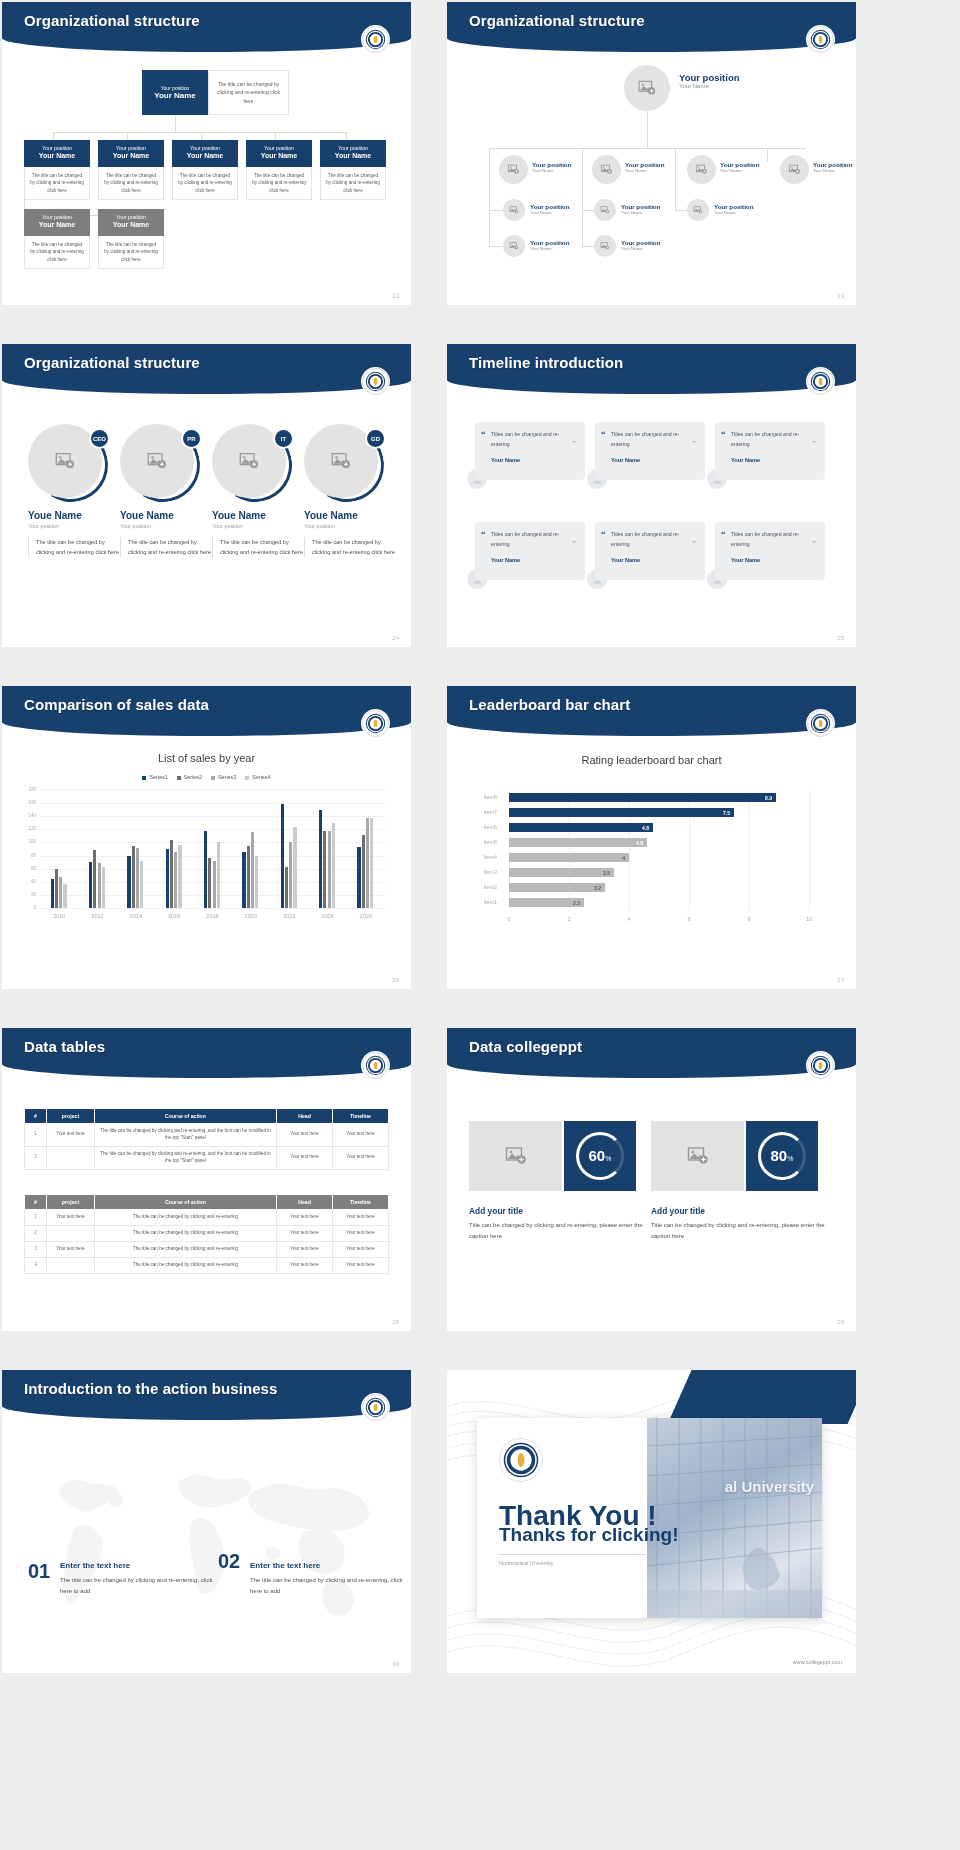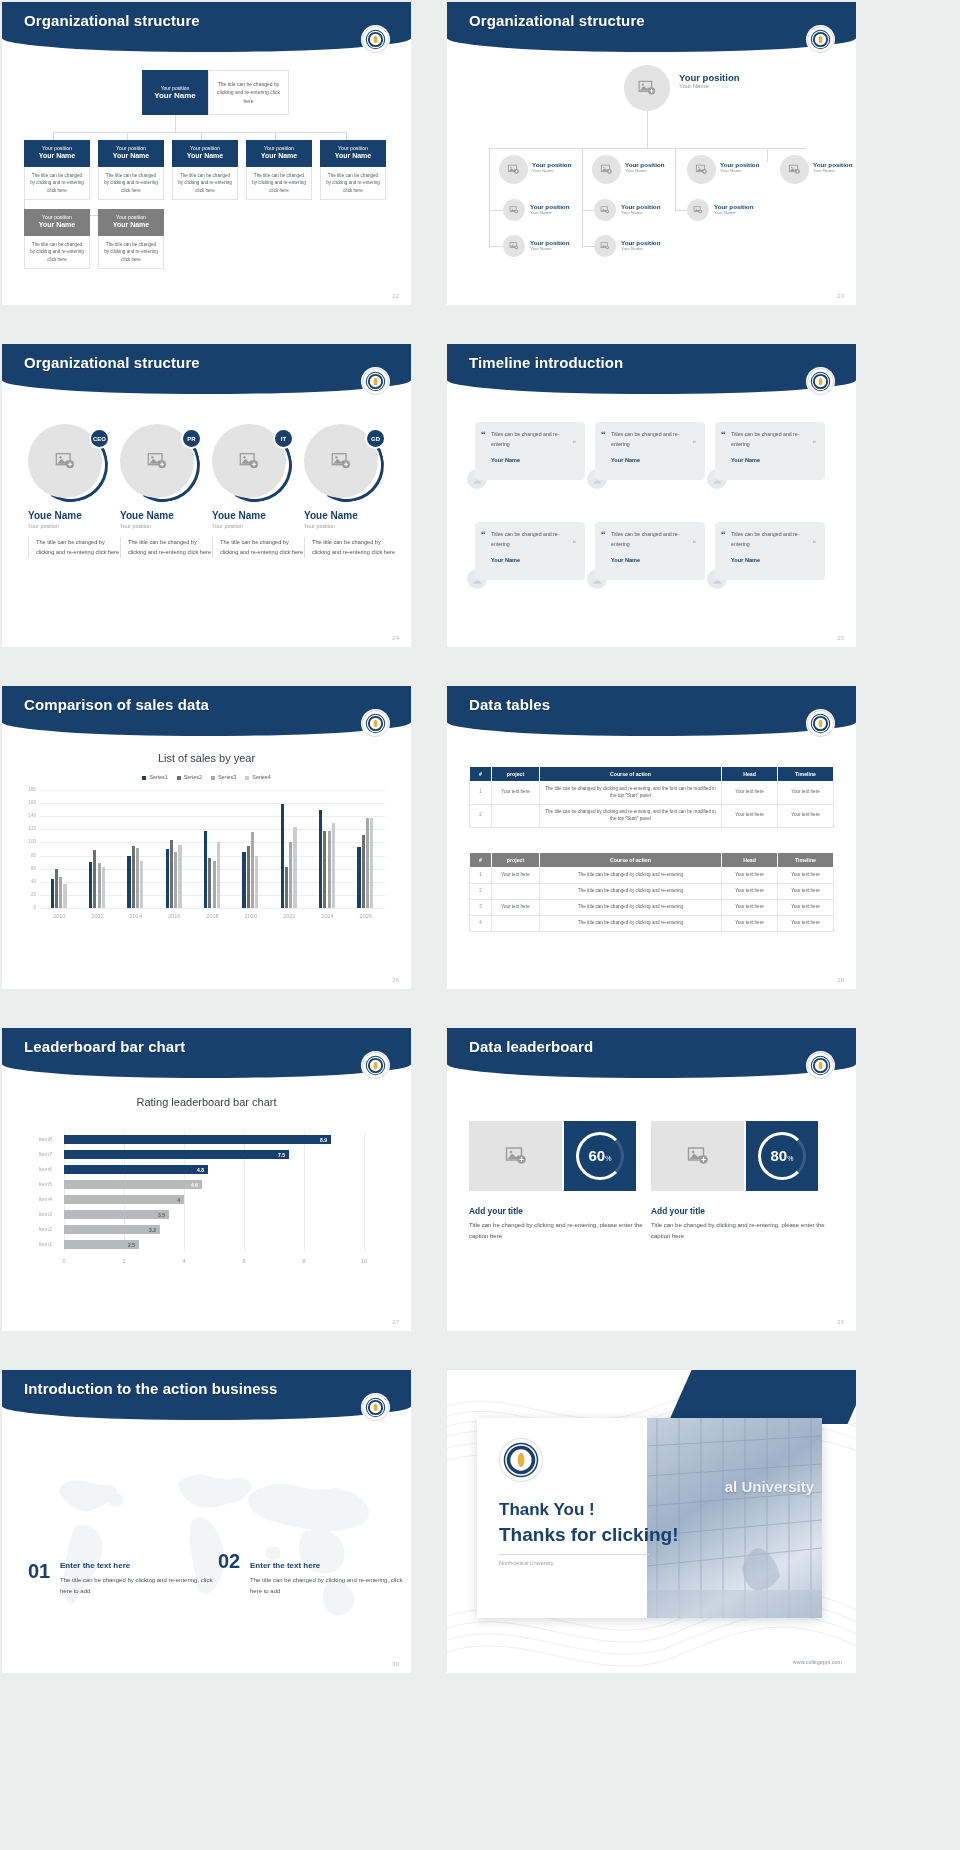--- a/index.html
+++ b/index.html
@@ -182,21 +182,21 @@
   .ty-slide { background:#fff; position:relative; overflow:hidden;}
   .ty-wave { position:absolute; inset:0; }
   .ty-corner { position:absolute; right:-4px; top:-2px; width:180px; height:56px; background:#17406d;
                transform: skewX(-24deg); }
   .ty-card { position:absolute; left:30px; top:48px; width:345px; height:200px; background:#fff;
              box-shadow:0 2px 10px rgba(0,0,0,.16); overflow:hidden;}
   .ty-photo { position:absolute; right:0; top:0; width:175px; height:200px;
               background:linear-gradient(150deg,#c3cfdd 0%, #9fb2c8 40%, #dde4ec 75%, #b6c4d6 100%);}
   .ty-seal { position:absolute; left:22px; top:20px; width:44px; height:44px; border-radius:50%;
              background:#fff; border:1px solid #dcdfe3; display:flex;align-items:center;justify-content:center;}
-  .ty-h1 { position:absolute; left:22px; top:82px; font-size:17px; font-weight:bold; color:#17406d; }
+  .ty-h1 { position:absolute; left:22px; top:82px; font-size:28px; font-weight:bold; color:#17406d; }
   .ty-h2 { position:absolute; left:22px; top:106px; font-size:19px; font-weight:bold; color:#17406d; }
   .ty-rule{ position:absolute; left:22px; top:136px; width:150px; height:1px; background:#d4d8dc;}
   .ty-sub { position:absolute; left:22px; top:142px; font-size:5.4px; color:#9a9ea2;}
   .ty-uni { position:absolute; right:8px; top:60px; font-size:15px; font-weight:bold; color:#f0f3f7;
             text-shadow:0 1px 2px rgba(40,60,90,.35);}
   .ty-url { position:absolute; right:14px; bottom:8px; font-size:5.4px; color:#8d9298;}
 
   svg.ph { display:block; }
 </style>
 </head>
@@ -715,101 +715,20 @@
         <div class="bar" style="background: rgb(166, 168, 170); width: 3.2px; height: 89.8111px; left: 325.833px; bottom: 0px; top: 28.1889px;"></div>
         <div class="bar" style="background: rgb(201, 203, 205); width: 3.2px; height: 89.8111px; left: 330.033px; bottom: 0px; top: 28.1889px;"></div>
         <div class="xtick" style="left: 309.833px; top: 123px; width: 32px;">2026</div>
       </div>
 
     <div class="pg">26</div>
   </div>
 
   <div class="slide">
     <div class="band"></div>
-    <div class="band-title">Data tables</div>
-    <div class="logo">
-      <svg class="ph" width="21" height="21" viewBox="0 0 24 24">
-          <circle cx="12" cy="12" r="10.5" fill="none" stroke="#17406d" stroke-width="1.2"></circle>
-          <circle cx="12" cy="12" r="7.6" fill="none" stroke="#17406d" stroke-width="2.2"></circle>
-          <ellipse cx="12" cy="12" rx="2.1" ry="4.4" fill="#e8b23a"></ellipse>
-        </svg>
-    </div>
-    <table class="tbl" id="tbl1" style="left:22px;top:80px;width:365px;">
-        <thead>
-          <tr>
-            <th style="width: 22px;">#</th>
-            <th style="width: 48px;">project</th>
-            <th style="width: auto;">Course of action</th>
-            <th style="width: 56px;">Head</th>
-            <th style="width: 56px;">Timeline</th>
-          </tr>
-        </thead>
-        <tbody>
-          <tr>
-            <td class="idx">1</td>
-            <td>Your text here</td>
-            <td>The title can be changed by clicking and re-entering, and the font can be modified in the top "Start" panel</td>
-            <td>Your text here</td>
-            <td>Your text here</td>
-          </tr>
-          <tr>
-            <td class="idx">2</td>
-            <td></td>
-            <td>The title can be changed by clicking and re-entering, and the font can be modified in the top "Start" panel</td>
-            <td>Your text here</td>
-            <td>Your text here</td>
-          </tr>
-        </tbody>
-      </table>
-    <table class="tbl gray" id="tbl2" style="left:22px;top:166px;width:365px;">
-        <thead>
-          <tr>
-            <th style="width: 22px;">#</th>
-            <th style="width: 48px;">project</th>
-            <th style="width: auto;">Course of action</th>
-            <th style="width: 56px;">Head</th>
-            <th style="width: 56px;">Timeline</th>
-          </tr>
-        </thead>
-        <tbody>
-          <tr>
-            <td class="idx">1</td>
-            <td>Your text here</td>
-            <td>The title can be changed by clicking and re-entering</td>
-            <td>Your text here</td>
-            <td>Your text here</td>
-          </tr>
-          <tr>
-            <td class="idx">2</td>
-            <td></td>
-            <td>The title can be changed by clicking and re-entering</td>
-            <td>Your text here</td>
-            <td>Your text here</td>
-          </tr>
-          <tr>
-            <td class="idx">3</td>
-            <td>Your text here</td>
-            <td>The title can be changed by clicking and re-entering</td>
-            <td>Your text here</td>
-            <td>Your text here</td>
-          </tr>
-          <tr>
-            <td class="idx">4</td>
-            <td></td>
-            <td>The title can be changed by clicking and re-entering</td>
-            <td>Your text here</td>
-            <td>Your text here</td>
-          </tr>
-        </tbody>
-      </table>
-    <div class="pg">28</div>
-  </div>
-
-  <div class="slide">
-    <div class="band"></div>
     <div class="band-title">Leaderboard bar chart</div>
     <div class="logo">
       <svg class="ph" width="21" height="21" viewBox="0 0 24 24">
           <circle cx="12" cy="12" r="10.5" fill="none" stroke="#17406d" stroke-width="1.2"></circle>
           <circle cx="12" cy="12" r="7.6" fill="none" stroke="#17406d" stroke-width="2.2"></circle>
           <ellipse cx="12" cy="12" rx="2.1" ry="4.4" fill="#e8b23a"></ellipse>
         </svg>
     </div>
     <div class="chart-title" style="top:68px;">Rating leaderboard bar chart</div>
     <div class="plot" id="s27-plot" style="left:30px;top:104px;width:350px;height:140px;">
@@ -856,21 +775,102 @@
         <div class="lb-row-lbl" style="left: 0px; top: 109px;">Item1</div>
         <div class="hbar" style="left: 32px; top: 108px; width: 75px; background: rgb(183, 185, 187);">
           <span style="color: rgb(90, 94, 98);">2.5</span>
         </div>
       </div>
     <div class="pg">27</div>
   </div>
 
   <div class="slide">
     <div class="band"></div>
-    <div class="band-title">Data leaderboard</div>
+    <div class="band-title">Data tables</div>
+    <div class="logo">
+      <svg class="ph" width="21" height="21" viewBox="0 0 24 24">
+          <circle cx="12" cy="12" r="10.5" fill="none" stroke="#17406d" stroke-width="1.2"></circle>
+          <circle cx="12" cy="12" r="7.6" fill="none" stroke="#17406d" stroke-width="2.2"></circle>
+          <ellipse cx="12" cy="12" rx="2.1" ry="4.4" fill="#e8b23a"></ellipse>
+        </svg>
+    </div>
+    <table class="tbl" id="tbl1" style="left:22px;top:80px;width:365px;">
+        <thead>
+          <tr>
+            <th style="width: 22px;">#</th>
+            <th style="width: 48px;">project</th>
+            <th style="width: auto;">Course of action</th>
+            <th style="width: 56px;">Head</th>
+            <th style="width: 56px;">Timeline</th>
+          </tr>
+        </thead>
+        <tbody>
+          <tr>
+            <td class="idx">1</td>
+            <td>Your text here</td>
+            <td>The title can be changed by clicking and re-entering, and the font can be modified in the top "Start" panel</td>
+            <td>Your text here</td>
+            <td>Your text here</td>
+          </tr>
+          <tr>
+            <td class="idx">2</td>
+            <td></td>
+            <td>The title can be changed by clicking and re-entering, and the font can be modified in the top "Start" panel</td>
+            <td>Your text here</td>
+            <td>Your text here</td>
+          </tr>
+        </tbody>
+      </table>
+    <table class="tbl gray" id="tbl2" style="left:22px;top:166px;width:365px;">
+        <thead>
+          <tr>
+            <th style="width: 22px;">#</th>
+            <th style="width: 48px;">project</th>
+            <th style="width: auto;">Course of action</th>
+            <th style="width: 56px;">Head</th>
+            <th style="width: 56px;">Timeline</th>
+          </tr>
+        </thead>
+        <tbody>
+          <tr>
+            <td class="idx">1</td>
+            <td>Your text here</td>
+            <td>The title can be changed by clicking and re-entering</td>
+            <td>Your text here</td>
+            <td>Your text here</td>
+          </tr>
+          <tr>
+            <td class="idx">2</td>
+            <td></td>
+            <td>The title can be changed by clicking and re-entering</td>
+            <td>Your text here</td>
+            <td>Your text here</td>
+          </tr>
+          <tr>
+            <td class="idx">3</td>
+            <td>Your text here</td>
+            <td>The title can be changed by clicking and re-entering</td>
+            <td>Your text here</td>
+            <td>Your text here</td>
+          </tr>
+          <tr>
+            <td class="idx">4</td>
+            <td></td>
+            <td>The title can be changed by clicking and re-entering</td>
+            <td>Your text here</td>
+            <td>Your text here</td>
+          </tr>
+        </tbody>
+      </table>
+    <div class="pg">28</div>
+  </div>
+
+  <div class="slide">
+    <div class="band"></div>
+    <div class="band-title">Data collegeppt</div>
     <div class="logo">
       <svg class="ph" width="21" height="21" viewBox="0 0 24 24">
           <circle cx="12" cy="12" r="10.5" fill="none" stroke="#17406d" stroke-width="1.2"></circle>
           <circle cx="12" cy="12" r="7.6" fill="none" stroke="#17406d" stroke-width="2.2"></circle>
           <ellipse cx="12" cy="12" rx="2.1" ry="4.4" fill="#e8b23a"></ellipse>
         </svg>
     </div>
 
     <div class="dc-img" style="left:22px;top:93px;width:93px;height:70px;">
       <svg class="ph" width="24" height="24" viewBox="0 0 24 24">

